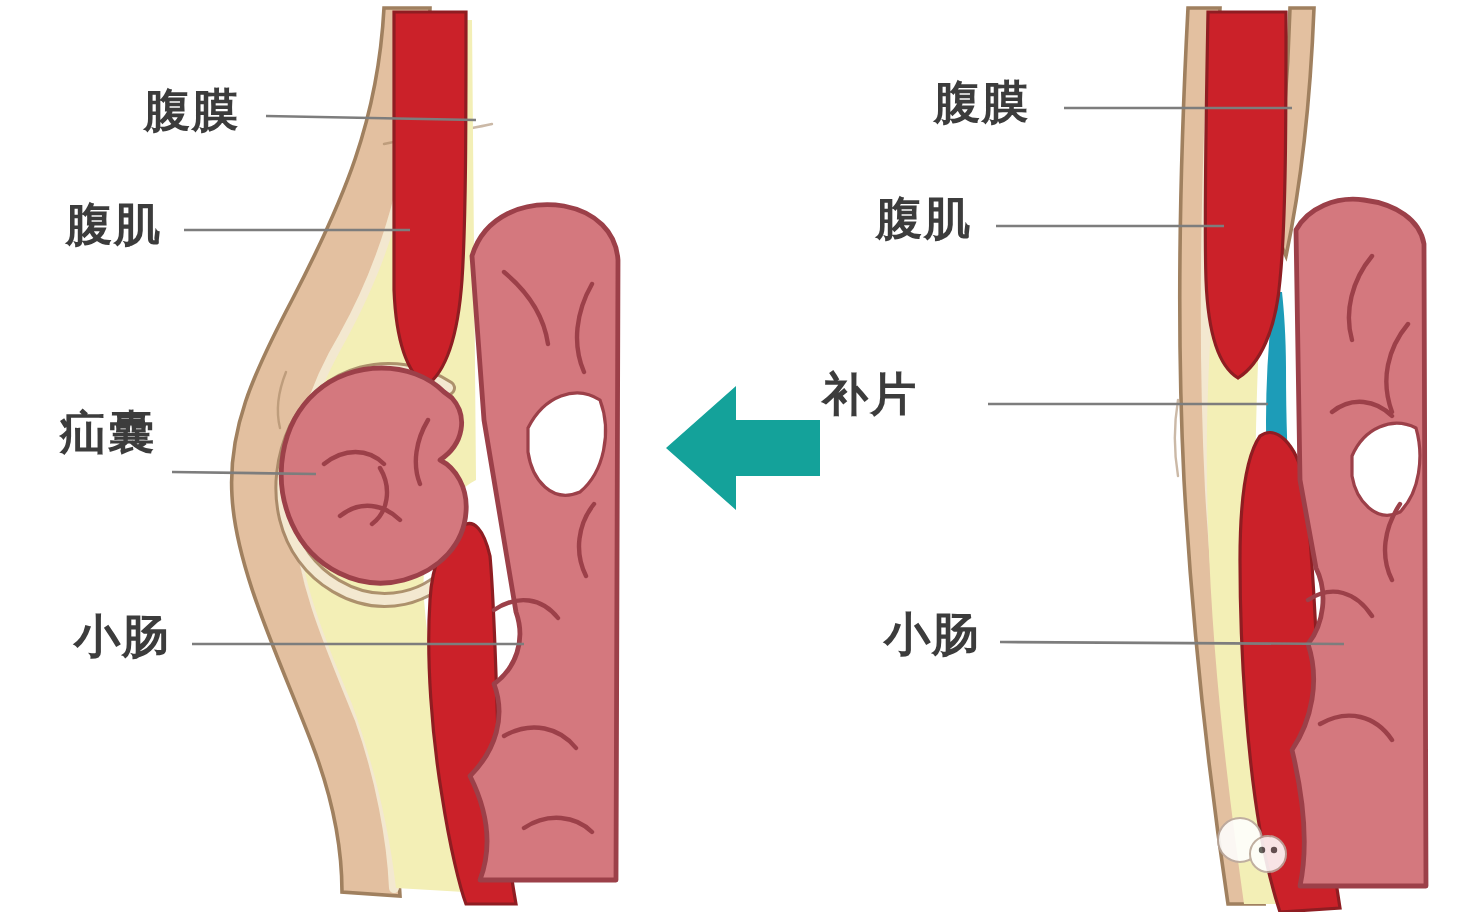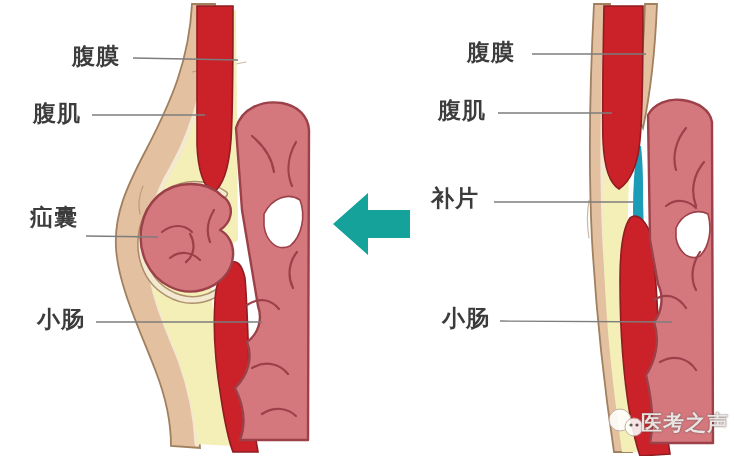--- a/index.html
+++ b/index.html
@@ -218,17 +218,16 @@
     </g>
   </svg>
 
   <div class="lbl" style="left:72px;top:45px">腹膜</div>
   <div class="lbl" style="left:33px;top:102px">腹肌</div>
   <div class="lbl" style="left:30px;top:206px">疝囊</div>
   <div class="lbl" style="left:37px;top:308px">小肠</div>
 
   <div class="lbl" style="left:467px;top:41px">腹膜</div>
   <div class="lbl" style="left:438px;top:99px">腹肌</div>
-  <div class="lbl" style="left:431px;top:187px">补片</div>
+  <div class="lbl" style="left:411px;top:187px">补片</div>
   <div class="lbl" style="left:442px;top:307px">小肠</div>
 
-  <div class="watermark">医考之声</div>
 </div>
 
 </body></html>

